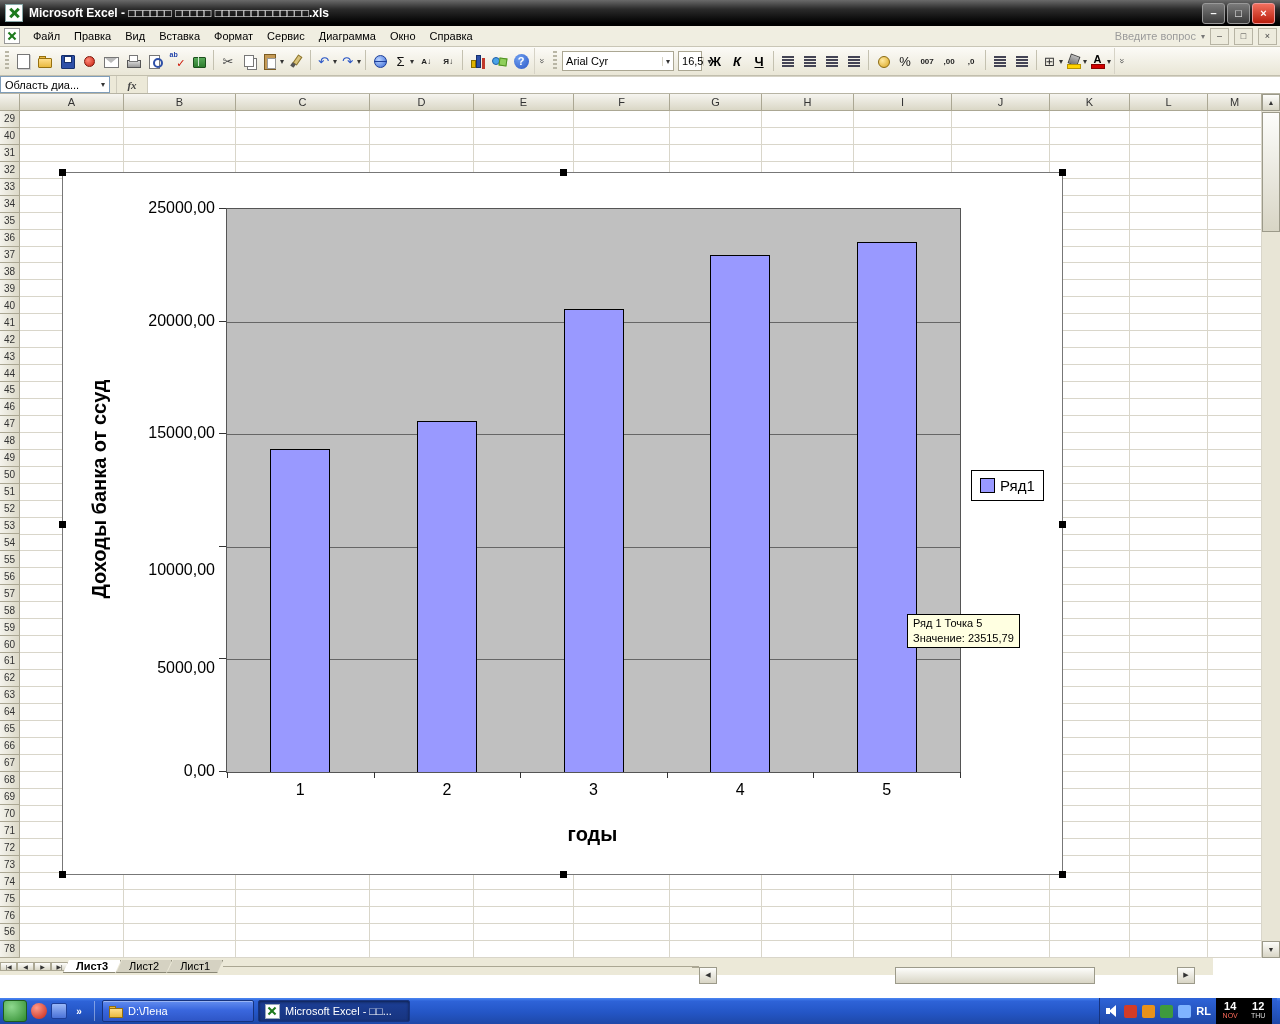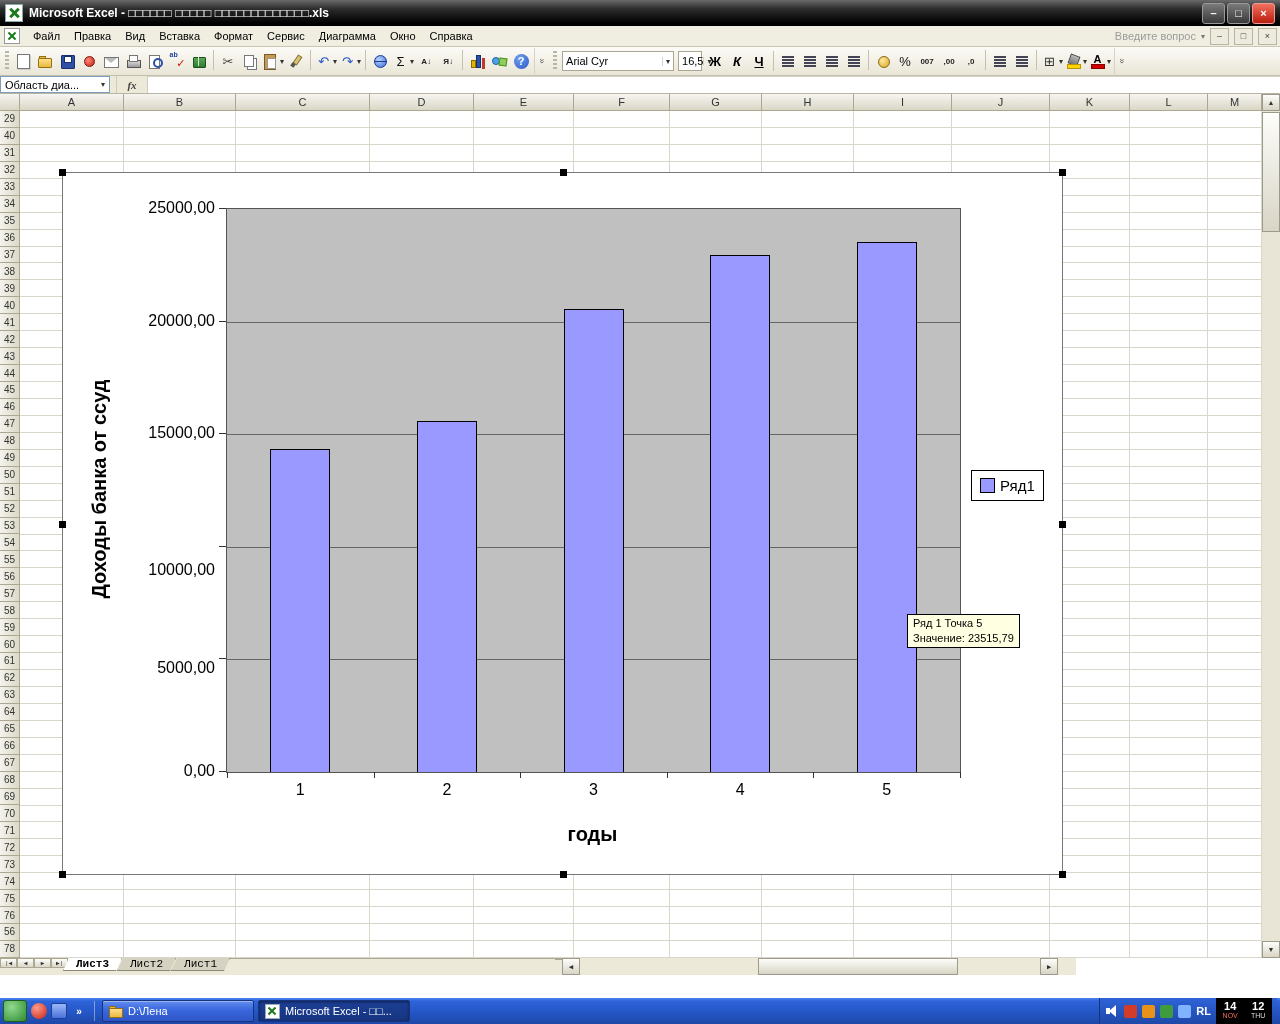--- a/index.html
+++ b/index.html
@@ -116,21 +116,21 @@
   #legend{position:absolute;left:908px;top:297px;background:#fff;border:1px solid #000;padding:6px 8px;display:flex;align-items:center;gap:5px;font-size:15px;z-index:6;}
   .lg-sq{width:13px;height:13px;background:#9999FF;border:1px solid #000;flex:none;}
   #ctooltip{position:absolute;left:844px;top:441px;background:#FFFFE1;border:1px solid #000;font-size:11px;line-height:15px;padding:1px 5px;white-space:nowrap;z-index:8;}
 
   
   #vscroll{position:absolute;left:1262px;top:94px;width:18px;height:864px;background:#E8E5D6;}
   .sarrow{width:18px;height:17px;box-sizing:border-box;background:linear-gradient(#FDFDFB,#D8D5C5);border:1px solid #9C9A8A;
     display:flex;align-items:center;justify-content:center;font-size:7px;color:#333;}
   #vsdown{position:absolute;bottom:0;left:0;}
   .vthumb{position:absolute;left:0;top:18px;width:18px;height:120px;box-sizing:border-box;background:linear-gradient(#FDFDFB,#D8D5C5);border:1px solid #9C9A8A;}
-  #tabrow{position:absolute;left:0;top:958px;width:1076px;height:17px;background:#ECE9D8;display:flex;align-items:flex-start;font-family:Liberation Mono, monospace;}
+  #tabrow{position:absolute;left:0;top:958px;width:1213px;height:17px;background:#ECE9D8;display:flex;align-items:center;}
   .tnav{width:17px;box-sizing:border-box;border:1px solid #ABA793;background:linear-gradient(#FDFDFB,#DAD7C7);
     display:flex;align-items:center;justify-content:center;font-size:6px;color:#333;flex:none;}
   #tabs{display:flex;align-items:stretch;}
   .tab{padding:0 12px;display:flex;align-items:center;background:#D5D2C2;border:1px solid #8A8876;border-top:none;box-sizing:border-box;
     clip-path:polygon(6px 0,100% 0,calc(100% - 6px) 100%,0 100%);margin-left:-5px;}
   .tab.active{background:#fff;font-weight:bold;z-index:2;}
   .tabfill{flex:1;background:#CFCCBC;border-bottom:1px solid #ABA793;}
   .tabsplit{width:7px;background:#ECE9D8;border:1px solid #ABA793;box-sizing:border-box;flex:none;}
   #hscroll{width:496px;position:relative;background:#E8E5D6;flex:none;}
   #hsleft{position:absolute;left:0;top:0;} #hsright{position:absolute;right:0;top:0;}

